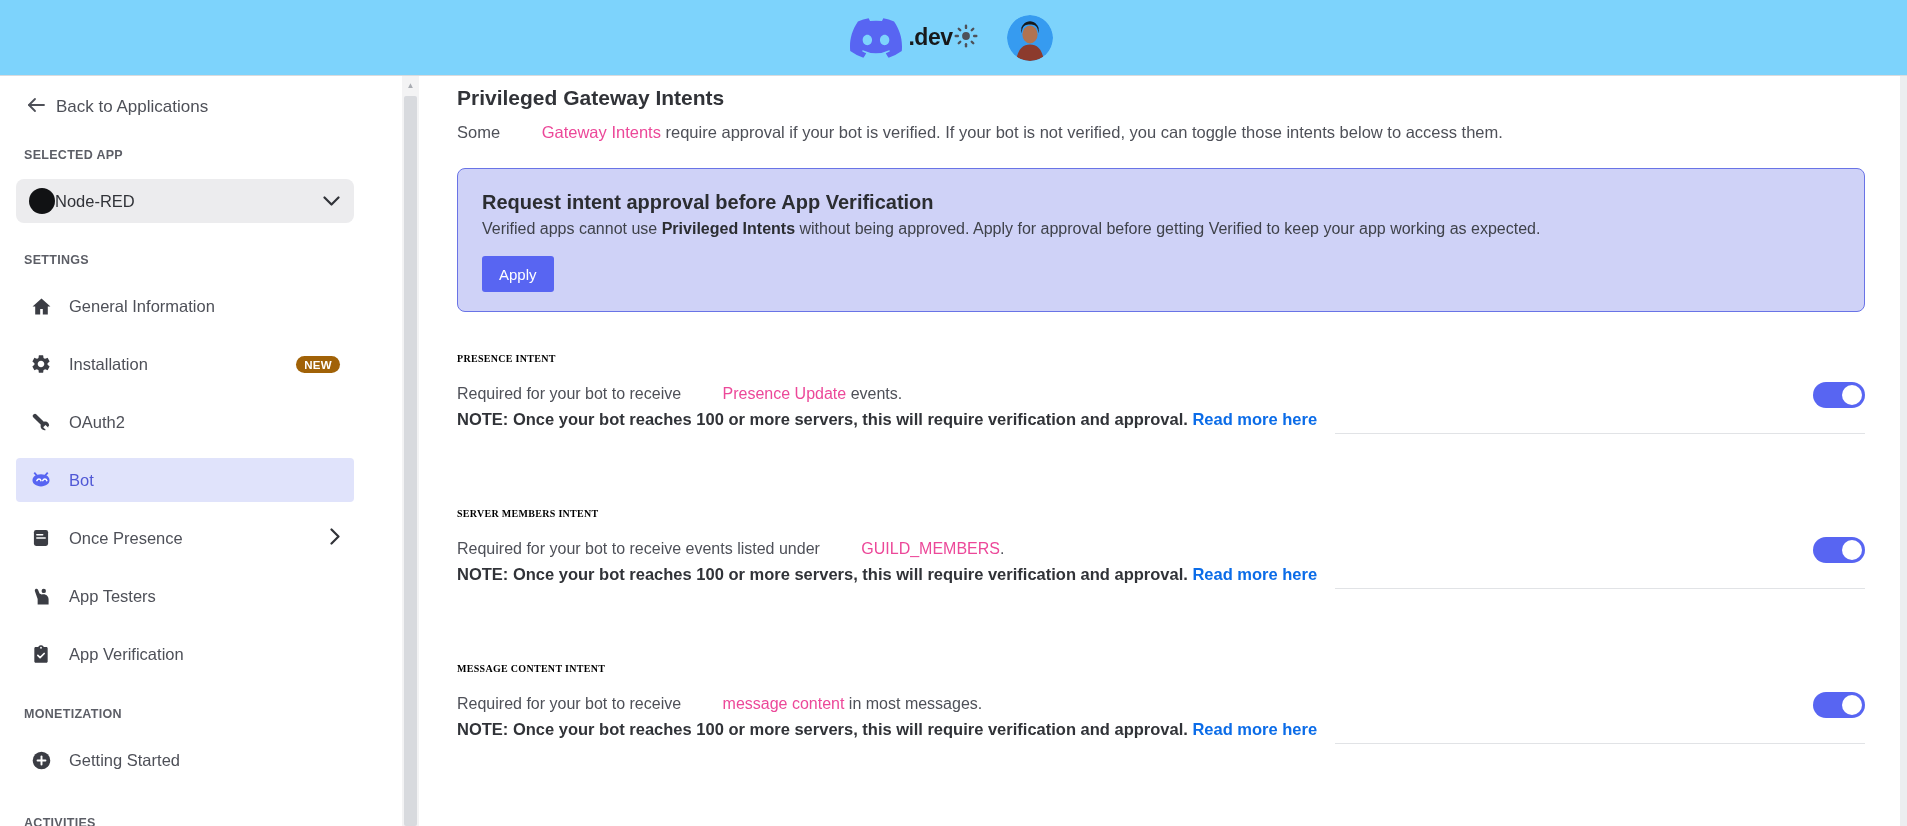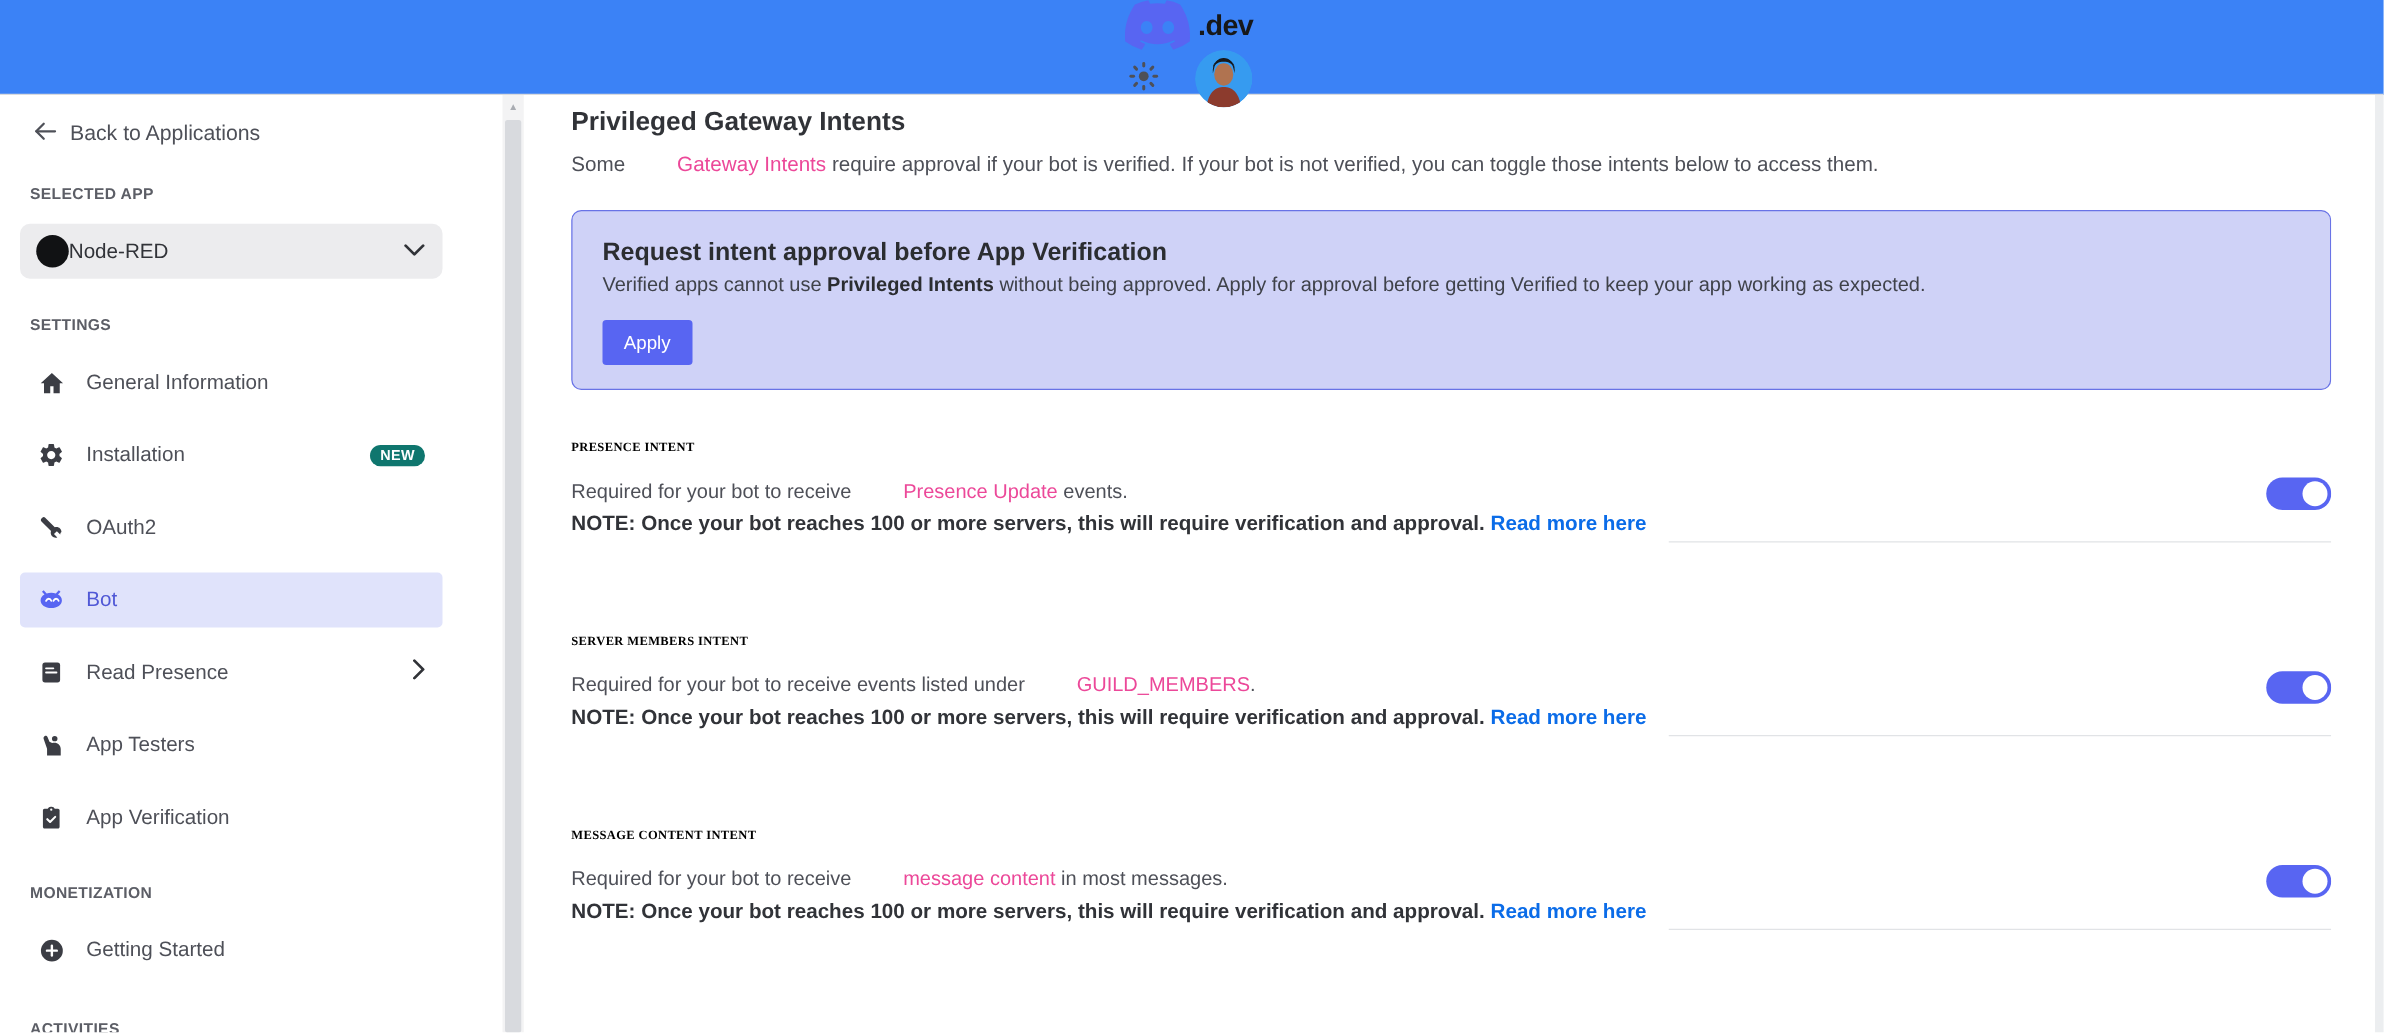--- a/index.html
+++ b/index.html
@@ -1,23 +1,23 @@
 <!DOCTYPE html>
 <html><head>
 <meta charset="utf-8">
 <style>
   * { box-sizing: border-box; margin: 0; padding: 0; }
   html, body { width: 1907px; height: 826px; overflow: hidden; background: #fff;
     font-family: "Liberation Sans", "DejaVu Sans", sans-serif; color: #313338; }
   .stage { position: relative; width: 1907px; height: 826px; background: #fff; }
 
   
-  .topbar { position: absolute; top: 0; left: 0; right: 0; height: 76px; background: #3b82f6;
+  .topbar { position: absolute; top: 0; left: 0; right: 0; height: 76px; background: #7dd3fc;
     border-bottom: 1px solid #d9dbde; display: flex; align-items: center;
-    justify-content: flex-start; padding: 0 38px 0 34px; z-index: 5; flex-direction: column; }
+    justify-content: center; padding: 0 38px 0 34px; z-index: 5; }
   .logo { display: flex; align-items: center; gap: 6px; cursor: pointer; }
   .logo svg { display: block; }
   .logo-text { font-size: 23px; font-weight: 800; color: #17181a; letter-spacing: -0.5px; }
   .topbar-right { display: flex; align-items: center; gap: 28px; }
   .theme-icon { color: #4e5058; cursor: pointer; }
   .avatar { width: 46px; height: 46px; border-radius: 50%; overflow: hidden; cursor: pointer; }
 
   
   .sidebar { position: absolute; top: 76px; left: 0; width: 402px; bottom: 0;
     background: #fff; padding: 20px 0 0 24px; overflow: hidden; }
@@ -31,21 +31,21 @@
   .app-dot { width: 26px; height: 26px; border-radius: 50%; background: #111214; flex: none; }
   .app-name { font-size: 16.5px; color: #313338; flex: 1; }
   .nav { margin-top: 15px; display: flex; flex-direction: column; gap: 14px; width: 338px;
     margin-left: -8px; }
   .nav-item { height: 44px; border-radius: 4px; display: flex; align-items: center;
     gap: 17px; padding: 0 14px; font-size: 16.5px; color: #4e5058; cursor: pointer; }
   .nav-item .nicon { width: 22px; height: 22px; color: #3b3d44; flex: none;
     display: flex; align-items: center; justify-content: center; }
   .nav-item.selected { background: #e0e3fb; color: #5058d6; }
   .nav-item.selected .nicon { color: #5865F2; }
-  .badge-new { margin-left: auto; background: #0f766e; color: #fff; font-size: 11.5px;
+  .badge-new { margin-left: auto; background: #a16207; color: #fff; font-size: 11.5px;
     font-weight: 700; border-radius: 9px; padding: 3px 8px 2px; letter-spacing: 0.3px; }
   .chev-right { margin-left: auto; color: #313338; }
   .sub-nav { margin-top: 31px; }
 
   
   .side-scrollbar { position: absolute; top: 76px; left: 402px; width: 17px; bottom: 0;
     background: #f3f3f4; }
   .side-scrollbar .arrow-up { height: 19px; display: flex; align-items: center;
     justify-content: center; color: #a9acb2; font-size: 8px; cursor: pointer; }
   .side-scrollbar .thumb { position: absolute; top: 20px; bottom: 0; left: 2px; right: 2px;
@@ -202,21 +202,21 @@
       </div>
 
       <div class="nav-item">
         <span class="nicon">
           <svg width="20" height="20" viewBox="0 0 24 24">
             <rect x="3.5" y="2.5" width="17" height="19" rx="2.5" fill="currentColor"></rect>
             <line x1="7" y1="8" x2="14" y2="8" stroke="#fff" stroke-width="1.8" stroke-linecap="round"></line>
             <line x1="7" y1="12" x2="17" y2="12" stroke="#fff" stroke-width="1.8" stroke-linecap="round"></line>
           </svg>
         </span>
-        <span>Read Presence</span>
+        <span>Once Presence</span>
         <span class="chev-right">
           <svg width="10" height="17" viewBox="0 0 10 17" fill="none" stroke="#313338" stroke-width="2.2" stroke-linecap="round" stroke-linejoin="round">
               <polyline points="1.5,1.5 8.5,8.5 1.5,15.5"></polyline>
             </svg>
         </span>
       </div>
 
       <div class="nav-item">
         <span class="nicon">
           <svg width="21" height="21" viewBox="0 0 24 24" fill="currentColor">

